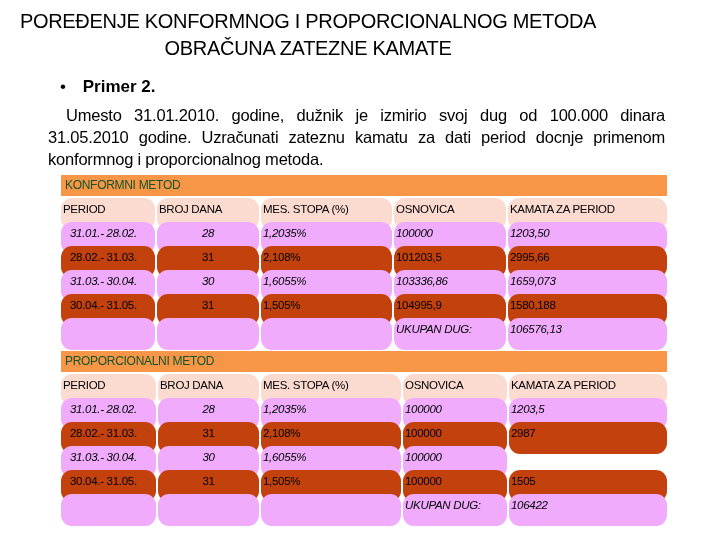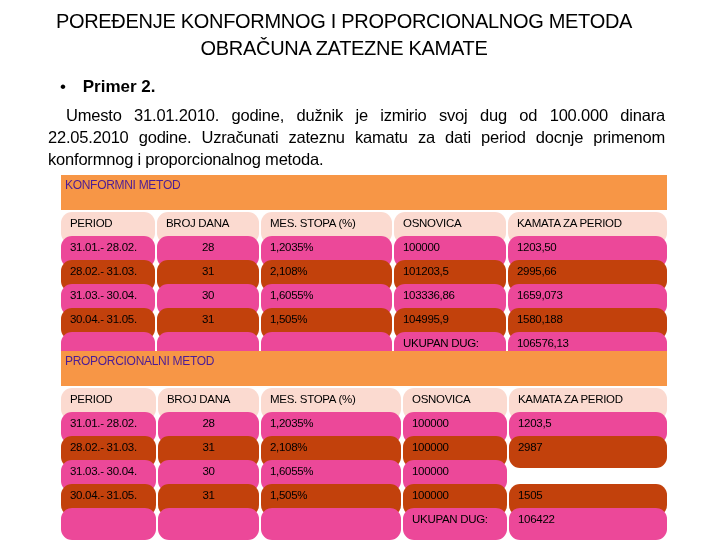--- a/index.html
+++ b/index.html
@@ -4,50 +4,49 @@
 <style>
   html, body { margin: 0; padding: 0; background: #ffffff; }
   body {
     width: 720px; height: 540px; position: relative; overflow: hidden;
     font-family: "Liberation Sans", sans-serif; color: #000;
   }
   .title {
     position: absolute; left: 0; top: 8px; width: 616px;
     text-align: center; font-size: 20px; line-height: 27px;
     letter-spacing: -0.3px;
-    padding-left: 36px;
   }
   .bullet-row {
     position: absolute; left: 28px; top: 77px; font-size: 17px; font-weight: bold; margin-left: 32px;
   }
   .bullet-row .dot { display: inline-block; width: 18px; font-weight: normal; }
   .para {
     position: absolute; left: 48px; top: 104px; width: 617px;
     font-size: 16.5px; line-height: 22px; text-align: justify;
     text-indent: 18px; letter-spacing: -0.2px;
   }
   .tbl {
     position: absolute; left: 61px; width: 606px;
     font-size: 11.5px; letter-spacing: -0.3px;
   }
   .tbl.t1 { top: 175px; }
   .tbl.t2 { top: 351px; }
   .band {
-    height: 35px; background: #f79646; color: #4c1d95;
+    height: 21px; background: #f79646; color: #14532d;
     font-size: 12px; line-height: 21px; padding-left: 4px; font-weight: normal;
     margin-bottom: 2px;
   }
   .row { display: flex; height: 22px; margin-bottom: 2px; }
   .cell {
     box-sizing: border-box; height: 32px; line-height: 22px;
-    padding: 0 9px; margin-right: 2px; white-space: nowrap; border-radius: 11px;
+    padding: 0 2px; margin-right: 2px; white-space: nowrap; border-radius: 11px;
   }
   .cell:last-child { margin-right: 0; }
   .row.odd .cell { background: #c2410c; }
-  .row.even .cell { background: #ec4899; }
+  .row.even .cell { background: #f0abfc; font-style: italic; }
   .row.head .cell { background: #fbdad0; }
   .r { text-align: left; }
   .c { text-align: center; }
   .l { text-align: left; }
   
   .t1 .c1 { width: 94px; } .t1 .c2 { width: 102px; } .t1 .c3 { width: 131px; }
   .t1 .c4 { width: 112px; } .t1 .c5 { width: 159px; }
   
   .t2 .c1 { width: 95px; } .t2 .c2 { width: 101px; } .t2 .c3 { width: 140px; }
   .t2 .c4 { width: 104px; } .t2 .c5 { width: 158px; }
@@ -59,21 +58,21 @@
 <div class="title">
   <div>POREĐENJE KONFORMNOG I PROPORCIONALNOG METODA</div>
   <div>OBRAČUNA ZATEZNE KAMATE</div>
 </div>
 
 <div class="bullet-row">
   <span class="dot">•</span>
   <span>Primer 2.</span>
 </div>
 
-<div class="para">Umesto 31.01.2010. godine, dužnik je izmirio svoj dug od 100.000 dinara 22.05.2010 godine. Uzračunati zateznu kamatu za dati period docnje primenom konformnog i proporcionalnog metoda.</div>
+<div class="para">Umesto 31.01.2010. godine, dužnik je izmirio svoj dug od 100.000 dinara 31.05.2010 godine. Uzračunati zateznu kamatu za dati period docnje primenom konformnog i proporcionalnog metoda.</div>
 
 <div class="tbl t1">
   <div class="band">KONFORMNI METOD</div>
   <div class="row head">
     <div class="cell c1 l">PERIOD</div>
     <div class="cell c2 l">BROJ DANA</div>
     <div class="cell c3 l">MES. STOPA (%)</div>
     <div class="cell c4 l">OSNOVICA</div>
     <div class="cell c5 l">KAMATA ZA PERIOD</div>
   </div>

